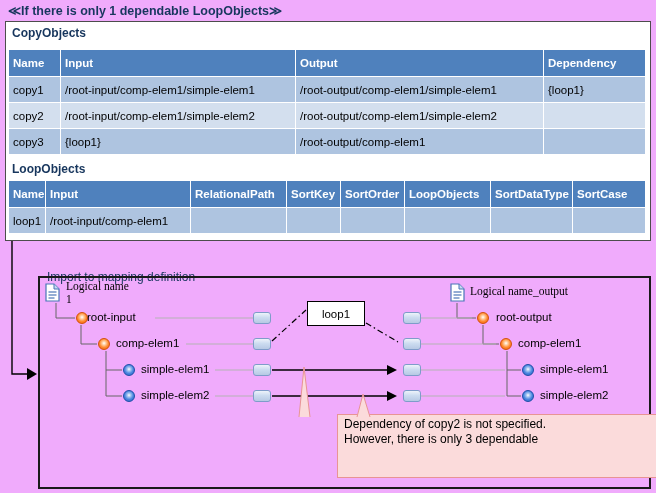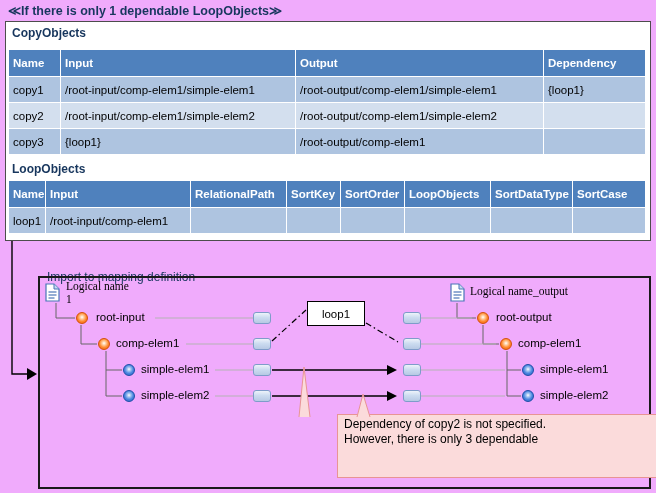--- a/index.html
+++ b/index.html
@@ -147,21 +147,21 @@
     <path d="M1,1 H9 L14,6 V18 H1 Z" fill="#ffffff" stroke="#4a76b8" stroke-width="1.2"></path>
     <path d="M9,1 V6 H14" fill="#c6d9f1" stroke="#4a76b8" stroke-width="1"></path>
     <line x1="3.5" y1="9" x2="11.5" y2="9" stroke="#4a76b8" stroke-width="1.2"></line>
     <line x1="3.5" y1="12" x2="11.5" y2="12" stroke="#4a76b8" stroke-width="1.2"></line>
     <line x1="3.5" y1="15" x2="9.5" y2="15" stroke="#4a76b8" stroke-width="1.2"></line>
   </svg>
   <div class="abs doc-label" style="left:66px;top:280px;">Logical name</div>
   <div class="abs doc-label" style="left:66px;top:293px;">1</div>
 
   <div class="abs orb orange" style="left:76px;top:312px;"></div>
-  <div class="abs node-label" style="left:96px;top:311px;text-align:right;">root-input</div>
+  <div class="abs node-label" style="left:87px;top:311px;text-align:right;">root-input</div>
   <div class="abs orb orange" style="left:98px;top:338px;"></div>
   <div class="abs node-label" style="left:116px;top:337px;">comp-elem1</div>
   <div class="abs orb blue" style="left:123px;top:364px;"></div>
   <div class="abs node-label" style="left:141px;top:363px;">simple-elem1</div>
   <div class="abs orb blue" style="left:123px;top:390px;"></div>
   <div class="abs node-label" style="left:141px;top:389px;">simple-elem2</div>
 
   <div class="abs port" style="left:253px;top:312px;"></div>
   <div class="abs port" style="left:253px;top:338px;"></div>
   <div class="abs port" style="left:253px;top:364px;"></div>

